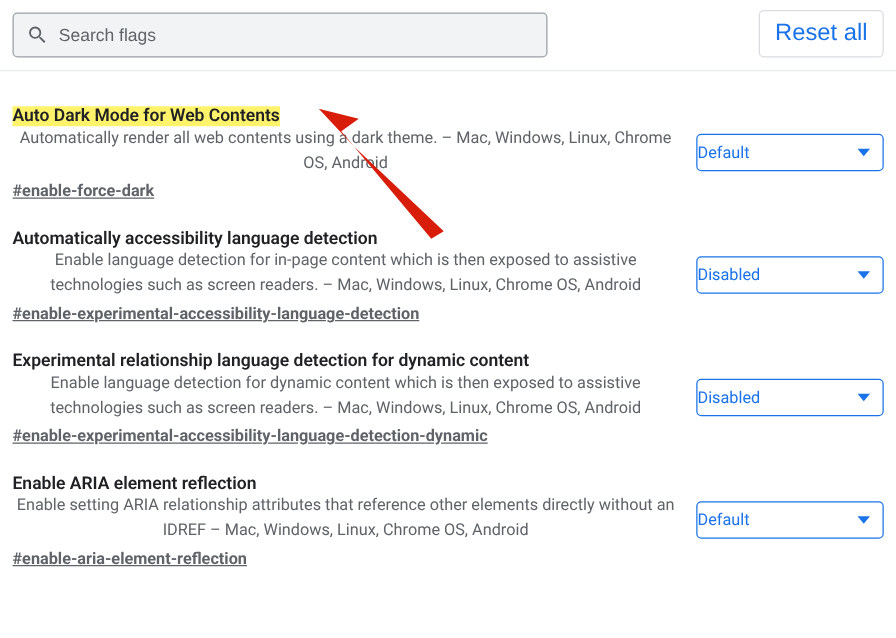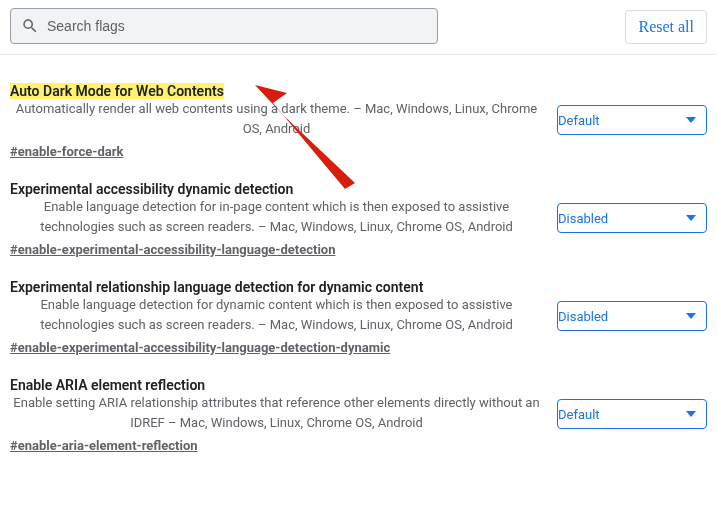--- a/index.html
+++ b/index.html
@@ -45,25 +45,24 @@
     padding: 0 8px;
     font-size: 14px;
     color: #202124;
   }
   .search-input::placeholder { color: #5f6368; }
   .spacer { flex: 1; }
   .reset-btn {
     border: 1px solid #dadce0;
     background: #fff;
     color: #1a73e8;
-    font-size: 16px;
+    font-size: 19px;
     padding: 7px 12px;
     border-radius: 4px;
     cursor: pointer;
-    font-family: Liberation Serif, serif;
   }
   .content {
     padding: 10px 10px 20px 10px;
     position: relative;
   }
   .flag {
     display: flex;
     align-items: flex-start;
     padding: 18px 0 4px 0;
     gap: 14px;
@@ -161,21 +160,21 @@
         <span>Default</span>
         <svg class="dropdown-chevron" viewBox="0 0 10 10">
             <path d="M0 2 L5 8 L10 2 Z"></path>
           </svg>
       </div>
     </div>
   </div>
 
   <div class="flag">
     <div class="flag-left">
-      <div><span class="flag-title">Experimental accessibility dynamic detection</span></div>
+      <div><span class="flag-title">Automatically accessibility language detection</span></div>
       <div class="flag-desc">Enable language detection for in-page content which is then exposed to assistive technologies such as screen readers. – Mac, Windows, Linux, Chrome OS, Android</div>
       <a class="flag-link">#enable-experimental-accessibility-language-detection</a>
     </div>
     <div class="flag-right">
       <div class="dropdown">
         <span>Disabled</span>
         <svg class="dropdown-chevron" viewBox="0 0 10 10">
             <path d="M0 2 L5 8 L10 2 Z"></path>
           </svg>
       </div>

